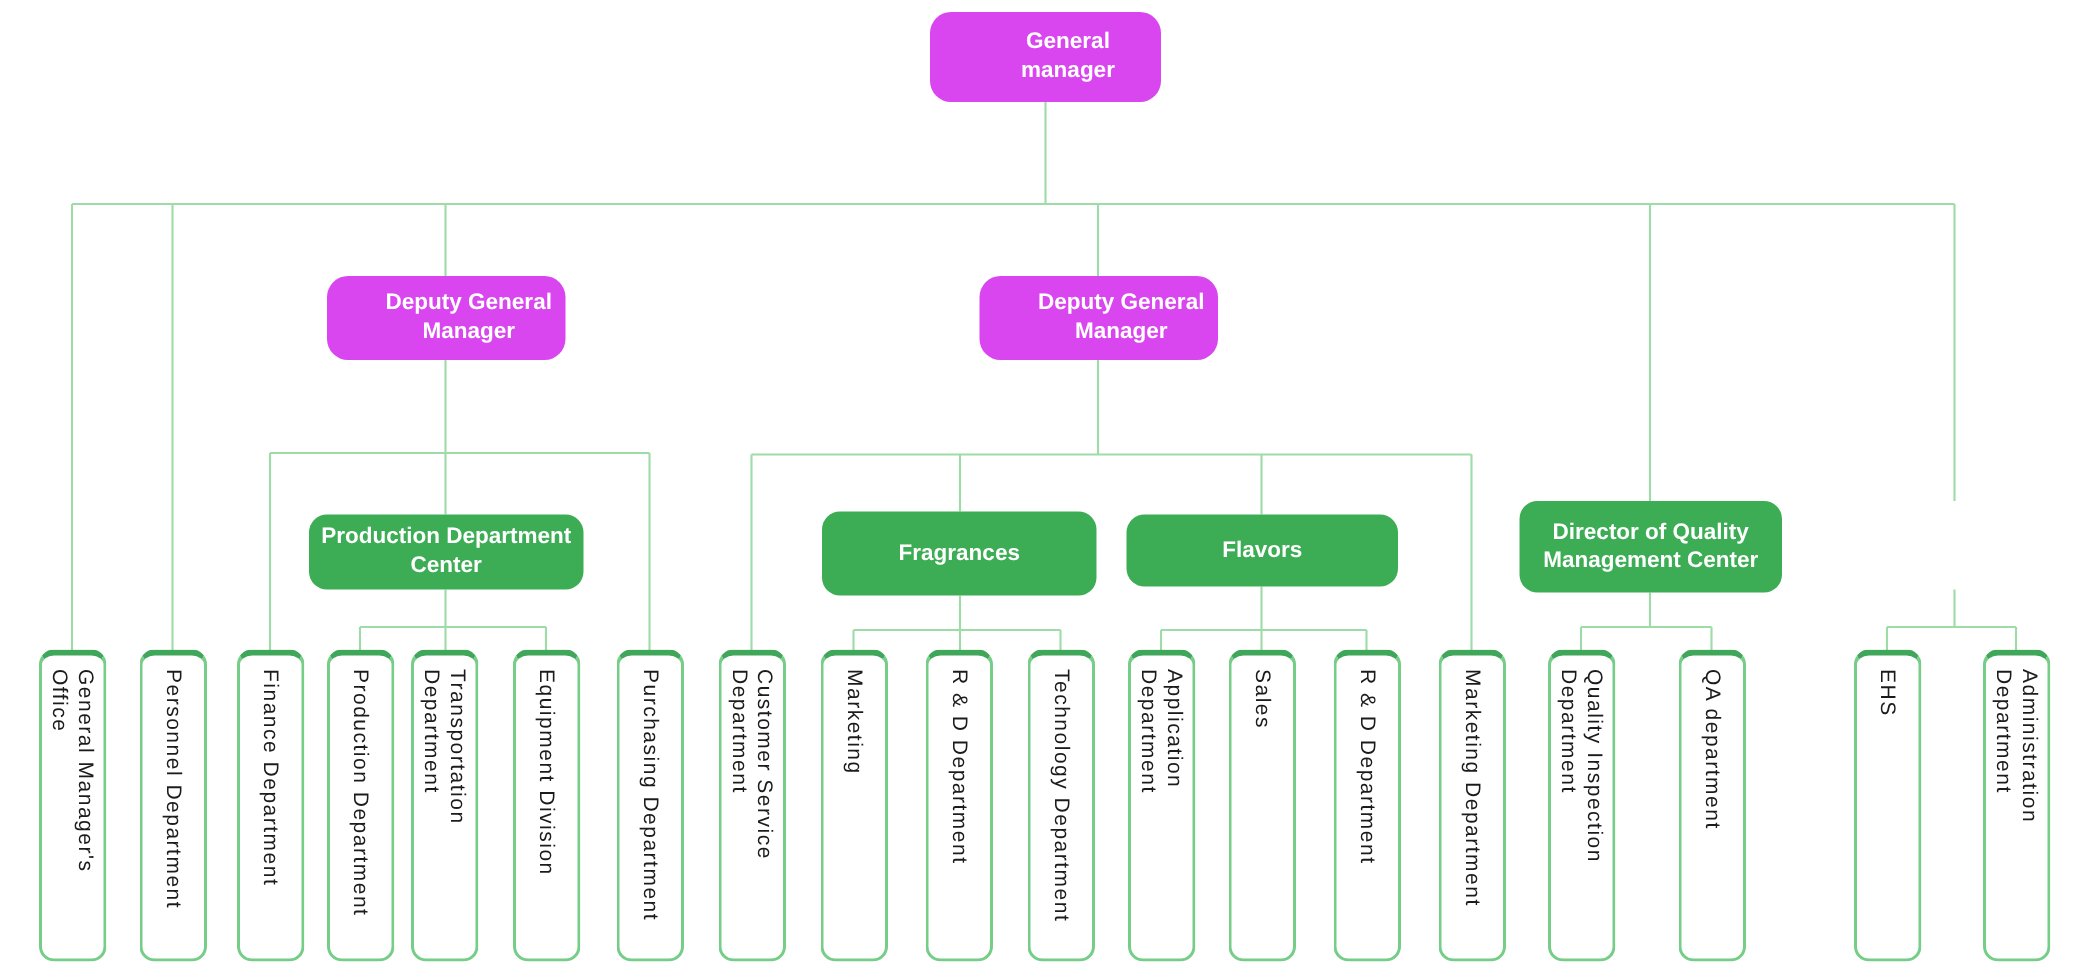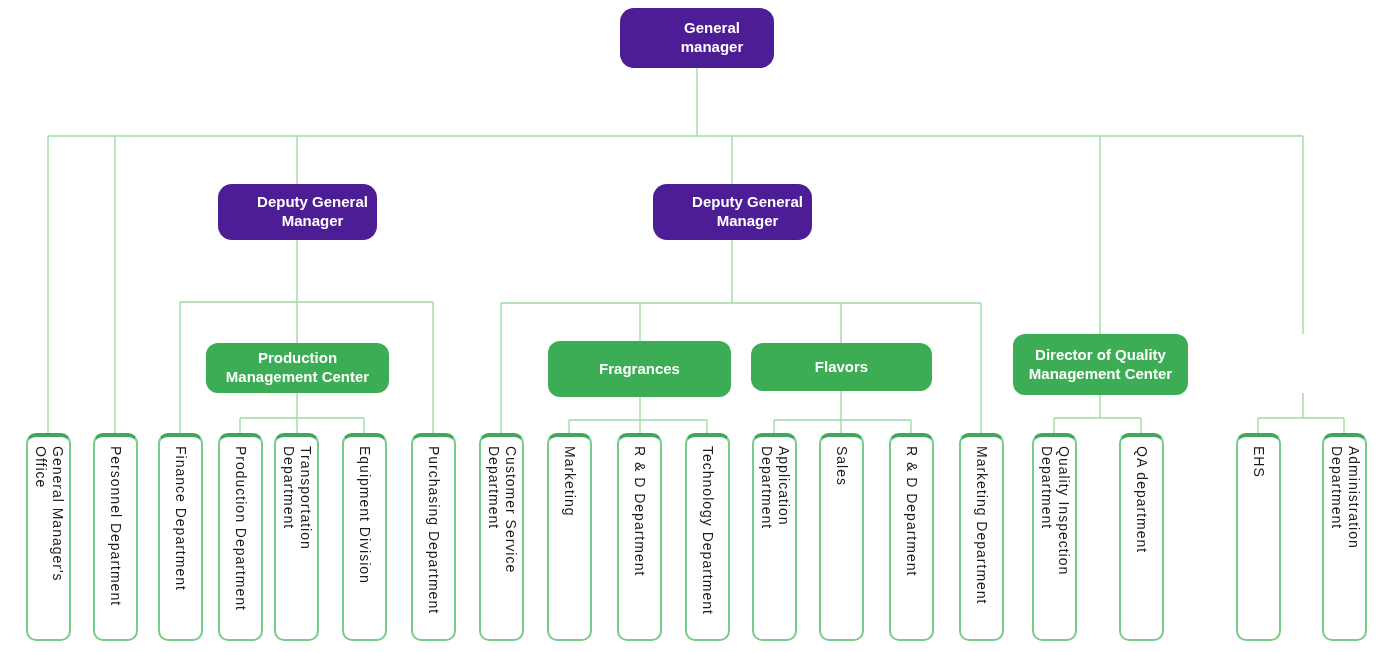--- a/index.html
+++ b/index.html
@@ -5,21 +5,21 @@
   html,body{margin:0;padding:0;background:#ffffff;}
   #canvas{
     position:relative;width:1400px;height:652px;background:#ffffff;overflow:hidden;
     font-family:"Liberation Sans","DejaVu Sans",sans-serif;
   }
   svg.connectors{position:absolute;left:0;top:0;}
   .node{
     position:absolute;box-sizing:border-box;display:flex;align-items:center;justify-content:center;
     text-align:center;color:#ffffff;font-weight:bold;line-height:1.25;padding:4px 8px;
   }
-  .node-dark{background:#4c1d95;border-radius:14px;font-size:15px;padding-left:38px;}
+  .node-dark{background:#d946ef;border-radius:14px;font-size:15px;padding-left:38px;}
   .node-mid{background:#3cad54;border-radius:12px;font-size:15px;}
   .leaf{
     position:absolute;top:433px;width:45px;height:208px;box-sizing:border-box;background:#ffffff;
     border:2px solid #76cd88;border-top:4px solid #3fa65a;border-radius:10px;
     display:flex;justify-content:center;padding-top:9px;
   }
   .vtext{
     writing-mode:vertical-rl;text-orientation:mixed;
     font-size:14px;line-height:17px;letter-spacing:1px;color:#1b1b1b;height:195px;
   }
@@ -44,21 +44,21 @@
 
   <div class="node node-dark" style="left:218px;top:184px;width:159px;height:56px;">
     <span>Deputy General Manager</span>
   </div>
 
   <div class="node node-dark" style="left:653px;top:184px;width:159px;height:56px;">
     <span>Deputy General Manager</span>
   </div>
 
   <div class="node node-mid" style="left:206px;top:343px;width:183px;height:50px;">
-    <span>Production Management Center</span>
+    <span>Production Department Center</span>
   </div>
 
   <div class="node node-mid" style="left:548px;top:341px;width:183px;height:56px;">
     <span>Fragrances</span>
   </div>
 
   <div class="node node-mid" style="left:751px;top:343px;width:181px;height:48px;">
     <span>Flavors</span>
   </div>
 

